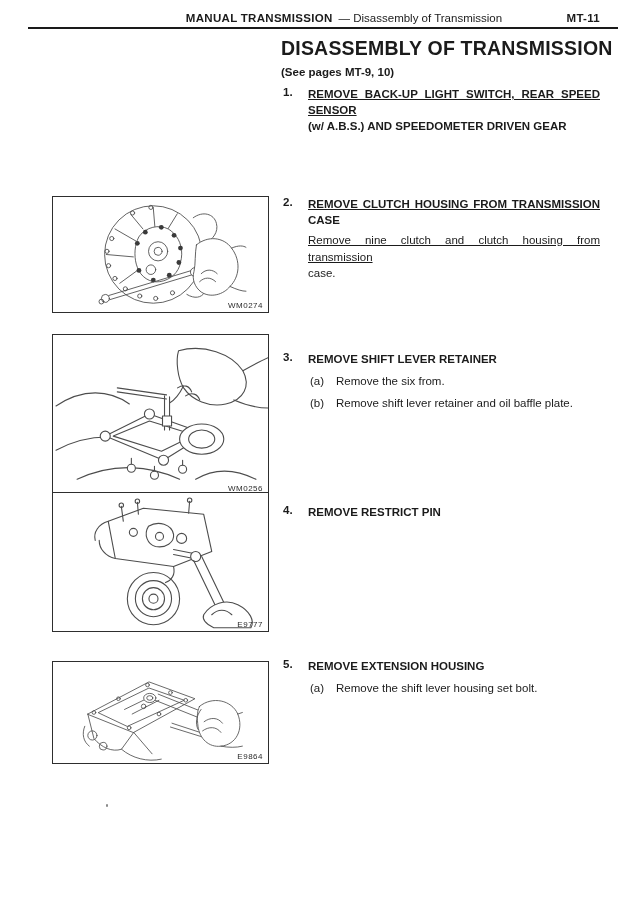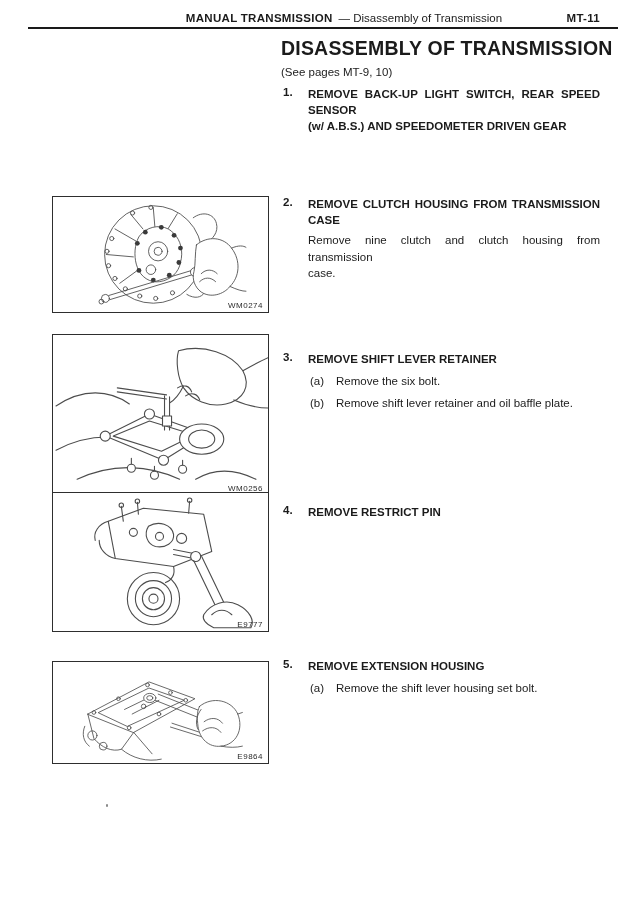--- a/index.html
+++ b/index.html
@@ -23,27 +23,27 @@
     position:absolute; top:27px; left:28px; width:590px; height:2px;
     background:#1a1a1a;
   }
   
   .doc-title {
     position:absolute; left:281px; top:37px; margin:0;
     font-size:19.5px; font-weight:700; letter-spacing:0.2px; white-space:nowrap;
   }
   .doc-sub {
     position:absolute; left:281px; top:66px;
-    font-size:11.5px; font-weight:400;
+    font-size:11.5px; font-weight:700;
   }
   
   .step { position:absolute; left:283px; width:317px; font-size:11.5px; }
   .step-num { position:absolute; left:0; top:0; font-weight:700; }
   .step-head { margin-left:25px; font-weight:700; line-height:16px; }
-  .hline.spread { text-align:justify; text-align-last:justify; }
+  .hline.spread { text-align:justify; text-align-last:justify;text-decoration:underline; }
   .step-body { margin-left:25px; margin-top:4px; font-weight:400; line-height:16.5px; }
   .substeps { margin-left:27px; margin-top:5px; }
   .substep { position:relative; margin-top:6px; line-height:16px; font-weight:400; }
   .sub-label { position:absolute; left:0; top:0; }
   .sub-text { margin-left:26px; }
   
   .figure {
     position:absolute; left:52px; width:217px; box-sizing:border-box;
     border:1.5px solid #2e2e2e; background:#fff;
   }
@@ -92,21 +92,21 @@
   </div>
 
   <div class="step" style="top:351px">
     <span class="step-num">3.</span>
     <div class="step-head">
       <div class="hline">REMOVE SHIFT LEVER RETAINER</div>
     </div>
     <div class="substeps">
       <div class="substep">
         <span class="sub-label">(a)</span>
-        <div class="sub-text">Remove the six bolt.</div>
+        <div class="sub-text">Remove the six from.</div>
       </div>
       <div class="substep">
         <span class="sub-label">(b)</span>
         <div class="sub-text">Remove shift lever retainer and oil baffle plate.</div>
       </div>
     </div>
   </div>
 
   <div class="step" style="top:504px">
     <span class="step-num">4.</span>

